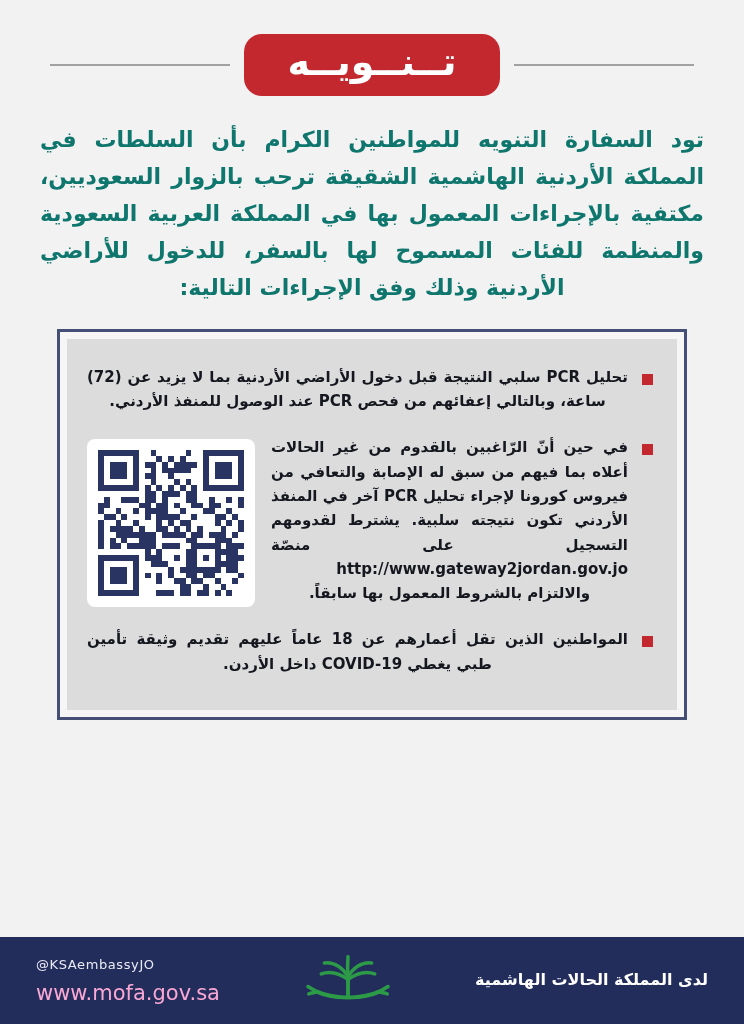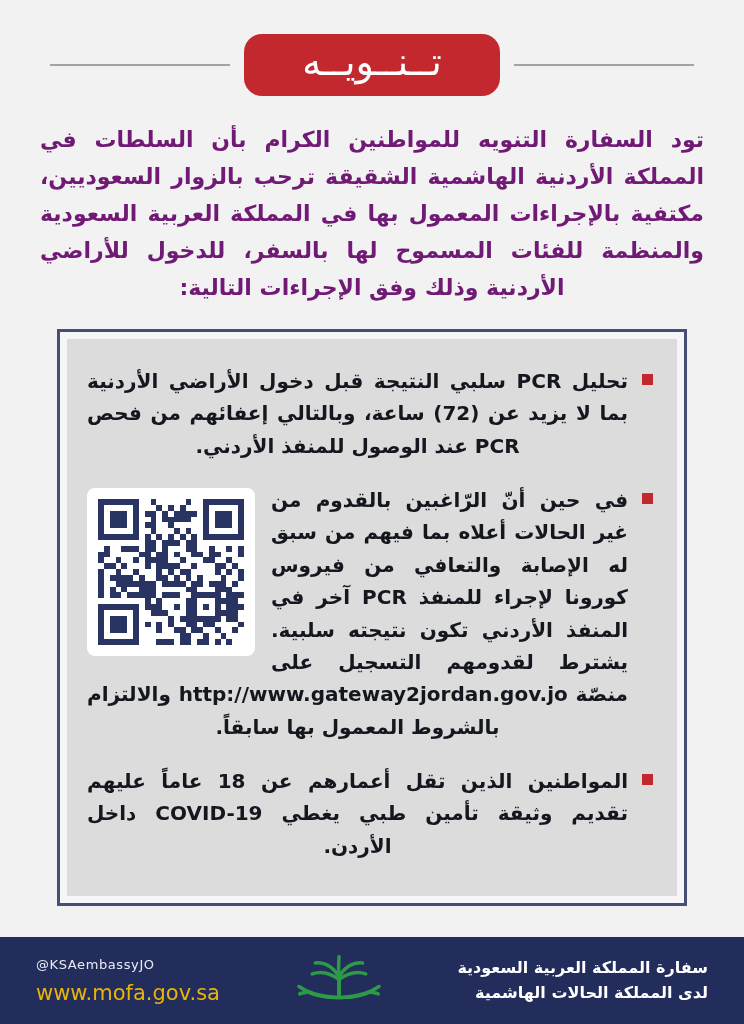--- a/index.html
+++ b/index.html
@@ -25,33 +25,33 @@
     height: 62px;
     background: #c2282e;
     border-radius: 18px;
     display: flex;
     align-items: center;
     justify-content: center;
   }
   .pill span {
     color: #ffffff;
     font-size: 38px;
-    font-weight: 400;
+    font-weight: 700;
     line-height: 1;
     padding-bottom: 6px;
   }
 
   
   .intro {
     direction: rtl;
     margin: 26px 40px 0 40px;
     font-size: 22px;
     font-weight: 700;
     line-height: 1.68;
-    color: #701a75;
+    color: #0f766e;
     text-align: justify;
     text-align-last: center;
   }
 
   
   .box {
     direction: rtl;
     width: 630px;
     margin: 22px auto 0 auto;
     border: 3px solid #454e74;
@@ -70,21 +70,21 @@
   .bullet:last-child { margin-bottom: 16px; }
   .sq {
     position: absolute;
     top: 9px;
     right: 0;
     width: 11px;
     height: 11px;
     background: #c2282e;
   }
   .bullet p {
-    font-size: 20px;
+    font-size: 15px;
     font-weight: 700;
     line-height: 1.62;
     color: #15171f;
     text-align: justify;
     text-align-last: center;
   }
   .qr-panel {
     float: left;
     width: 168px;
     height: 168px;
@@ -101,21 +101,21 @@
     left: 0; right: 0; bottom: 0;
     height: 87px;
     background: #232d5c;
     display: flex;
     align-items: center;
     justify-content: space-between;
     padding: 0 36px;
   }
   .f-left { direction: ltr; color: #e9ebf3; }
   .f-handle { font-size: 13px; letter-spacing: 0.6px; margin-bottom: 9px; }
-  .f-site { font-size: 21px; color: #eab308; }
+  .f-site { font-size: 21px; color: #f9a8d4; }
   .emblem svg { width: 96px; height: 66px; display: block; }
   .f-right { direction: rtl; text-align: right; color: #ffffff; }
   .f-org { font-size: 16px; font-weight: 700; line-height: 1.55; }
 </style>
 </head>
 <body>
 
 <div class="banner">
   <div class="hline"></div>
   <div class="pill">
@@ -350,21 +350,21 @@
             <rect x="19" y="1" width="5" height="5" fill="#ffffff"></rect>
             <rect x="20" y="2" width="3" height="3" fill="#2a3463"></rect>
             <rect x="0" y="18" width="7" height="7" fill="#2a3463"></rect>
             <rect x="1" y="19" width="5" height="5" fill="#ffffff"></rect>
             <rect x="2" y="20" width="3" height="3" fill="#2a3463"></rect>
             <rect x="16" y="16" width="5" height="5" fill="#2a3463"></rect>
             <rect x="17" y="17" width="3" height="3" fill="#ffffff"></rect>
             <rect x="18" y="18" width="1" height="1" fill="#2a3463"></rect>
           </svg>
       </div>
-      <p>في حين أنّ الرّاغبين بالقدوم من غير الحالات أعلاه بما فيهم من سبق له الإصابة والتعافي من فيروس كورونا لإجراء للمنفذ PCR آخر في المنفذ الأردني تكون نتيجته سلبية. يشترط لقدومهم التسجيل على منصّة http://www.gateway2jordan.gov.jo والالتزام بالشروط المعمول بها سابقاً.</p>
+      <p>في حين أنّ الرّاغبين بالقدوم من غير الحالات أعلاه بما فيهم من سبق له الإصابة والتعافي من فيروس كورونا لإجراء تحليل PCR آخر في المنفذ الأردني تكون نتيجته سلبية. يشترط لقدومهم التسجيل على منصّة http://www.gateway2jordan.gov.jo والالتزام بالشروط المعمول بها سابقاً.</p>
     </div>
 
     <div class="bullet">
       <span class="sq"></span>
       <p>المواطنين الذين تقل أعمارهم عن 18 عاماً عليهم تقديم وثيقة تأمين طبي يغطي COVID-19 داخل الأردن.</p>
     </div>
 
   </div>
 </div>
 
@@ -386,16 +386,15 @@
 
       <path d="M9 49 C30 64 74 68 100 56"></path>
       <path d="M100 56 L109 58"></path>
       <path d="M111 49 C90 64 46 68 20 56"></path>
       <path d="M20 56 L11 58"></path>
       <circle cx="110" cy="58.5" r="2.2" fill="#2c9a47" stroke="none"></circle>
       <circle cx="10" cy="58.5" r="2.2" fill="#2c9a47" stroke="none"></circle>
     </svg>
   </div>
   <div class="f-right">
-    <div class="f-org">سفارة المملكة العربية السعودية</div>
     <div class="f-org">لدى المملكة الحالات الهاشمية</div>
   </div>
 </div>
 
 </body></html>

